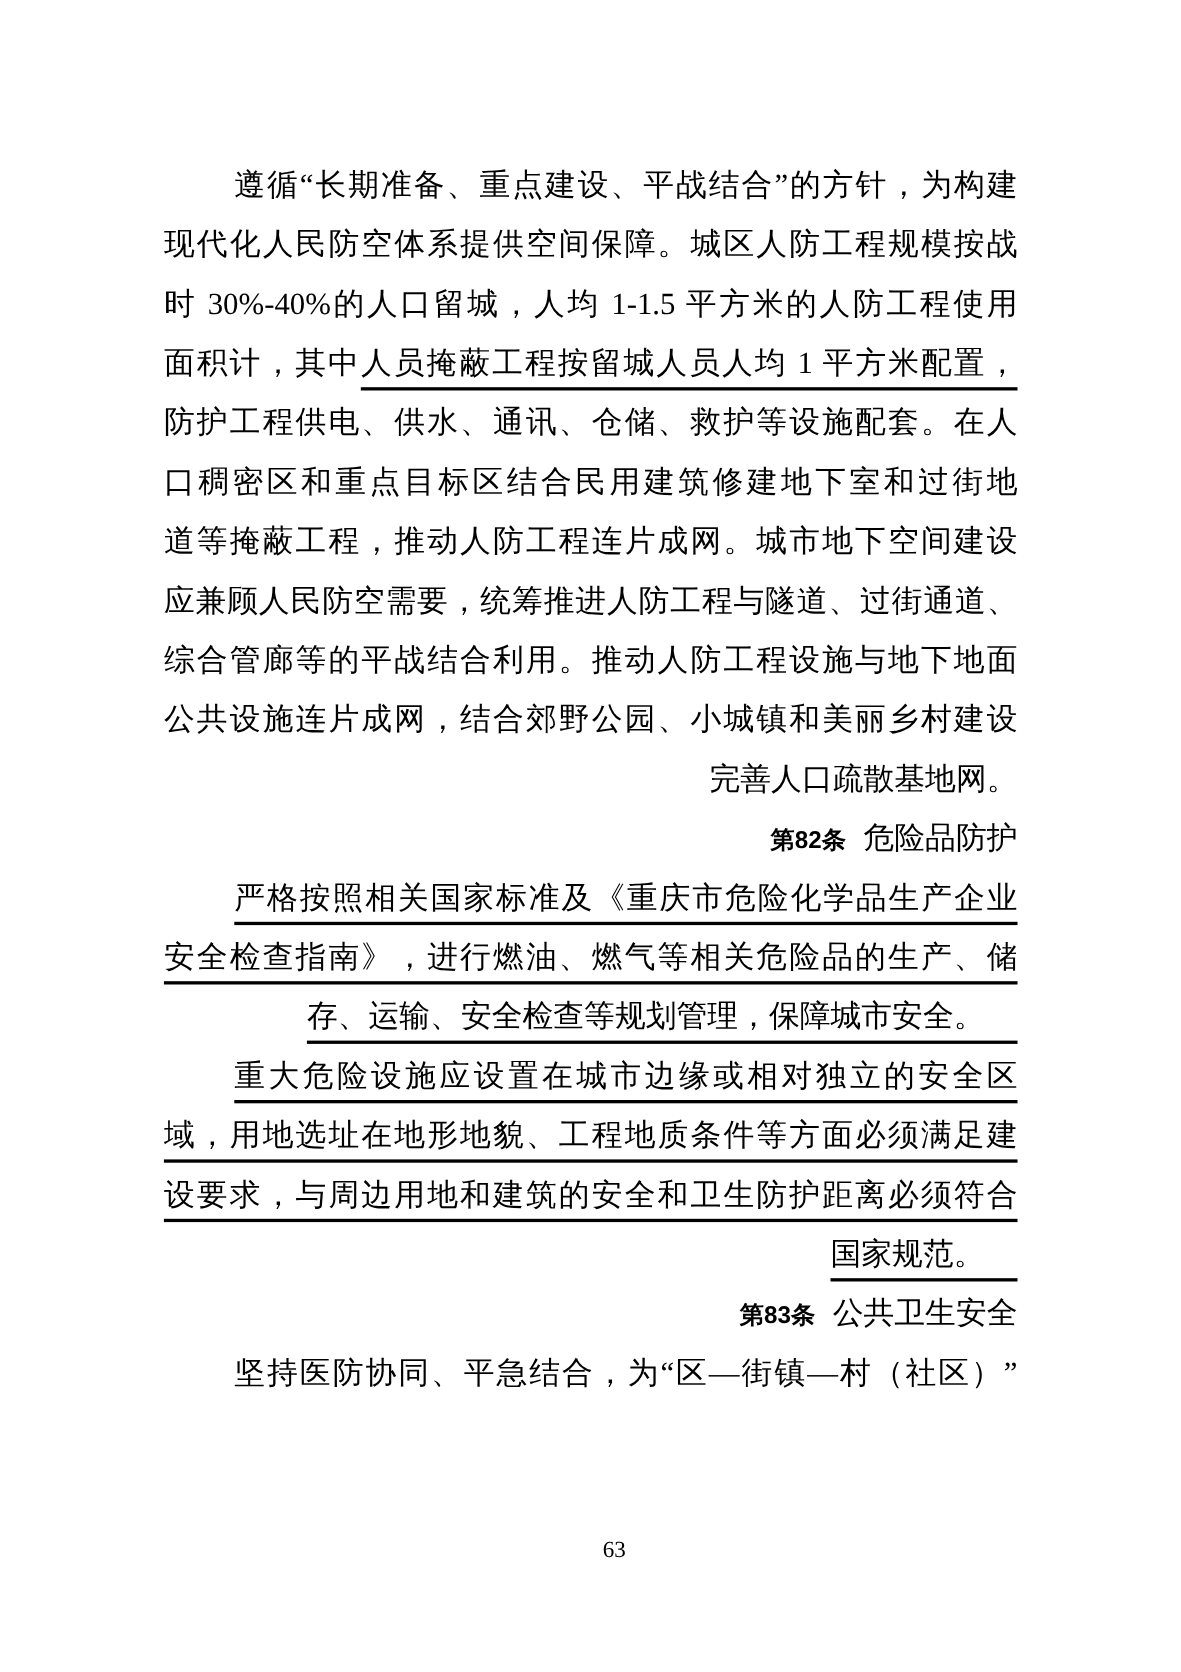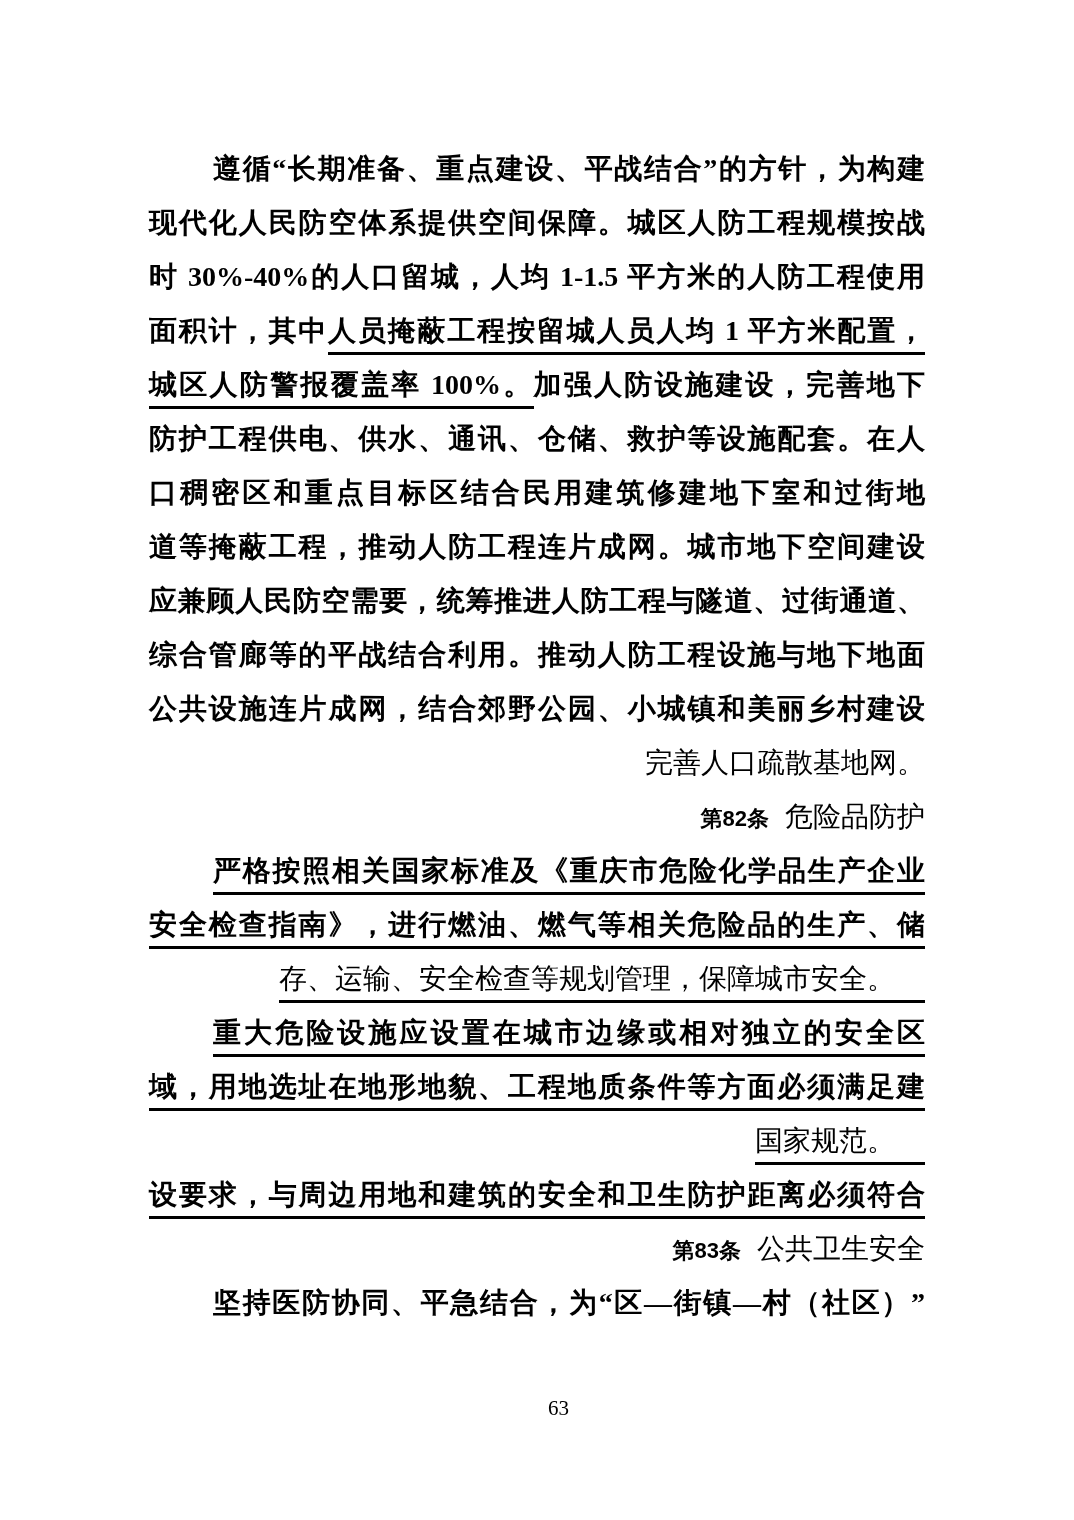--- a/index.html
+++ b/index.html
@@ -25,21 +25,20 @@
     font-size: 28px;
     white-space: nowrap;
     text-align: right;
   }
   .line.justify {
     white-space: normal;
     text-align: justify;
     text-align-last: justify;
     text-justify: inter-character;
     text-justify: distribute;
-    font-weight: bold;
   }
   .line.indent { text-indent: 64px; }
   .seg-u {
     border-bottom: 3px solid #000;
     padding-bottom: 6px;
   }
   .seg-u.tail { padding-right: 30px; }
   .line.heading .num {
     font-family: "Liberation Sans", "DejaVu Sans", sans-serif;
     font-weight: 700;
@@ -62,33 +61,32 @@
 </style>
 </head>
 <body>
 
 <div class="page">
   <div class="text-block">
       <div class="line justify indent"><span>遵循“长期准备、重点建设、平战结合”的方针，为构建</span></div>
       <div class="line justify"><span>现代化人民防空体系提供空间保障。城区人防工程规模按战</span></div>
       <div class="line justify"><span>时 30%-40%的人口留城，人均 1-1.5 平方米的人防工程使用</span></div>
       <div class="line justify"><span>面积计，其中</span><span class="seg-u">人员掩蔽工程按留城人员人均 1 平方米配置，</span></div>
-      <div class="line justify"><span class="seg-u">城区人防警报覆盖率 100%。</span><span>加强人防设施建设，完善地下</span></div>
       <div class="line justify"><span>防护工程供电、供水、通讯、仓储、救护等设施配套。在人</span></div>
       <div class="line justify"><span>口稠密区和重点目标区结合民用建筑修建地下室和过街地</span></div>
       <div class="line justify"><span>道等掩蔽工程，推动人防工程连片成网。城市地下空间建设</span></div>
       <div class="line justify"><span>应兼顾人民防空需要，统筹推进人防工程与隧道、过街通道、</span></div>
       <div class="line justify"><span>综合管廊等的平战结合利用。推动人防工程设施与地下地面</span></div>
       <div class="line justify"><span>公共设施连片成网，结合郊野公园、小城镇和美丽乡村建设</span></div>
       <div class="line"><span>完善人口疏散基地网。</span></div>
       <div class="line heading indent"><span class="num">第82条</span><span class="title">危险品防护</span></div>
       <div class="line justify indent"><span class="seg-u">严格按照相关国家标准及《重庆市危险化学品生产企业</span></div>
       <div class="line justify"><span class="seg-u">安全检查指南》，进行燃油、燃气等相关危险品的生产、储</span></div>
       <div class="line"><span class="seg-u tail">存、运输、安全检查等规划管理，保障城市安全。</span></div>
       <div class="line justify indent"><span class="seg-u">重大危险设施应设置在城市边缘或相对独立的安全区</span></div>
       <div class="line justify"><span class="seg-u">域，用地选址在地形地貌、工程地质条件等方面必须满足建</span></div>
+      <div class="line justify"><span class="seg-u">设要求，与周边用地和建筑的安全和卫生防护距离必须符合</span></div>
       <div class="line"><span class="seg-u tail">国家规范。</span></div>
-      <div class="line justify"><span class="seg-u">设要求，与周边用地和建筑的安全和卫生防护距离必须符合</span></div>
       <div class="line heading indent"><span class="num">第83条</span><span class="title">公共卫生安全</span></div>
       <div class="line justify indent"><span>坚持医防协同、平急结合，为“区—街镇—村（社区）”</span></div>
     </div>
   <div class="page-number">63</div>
 </div>
 
 </body></html>

